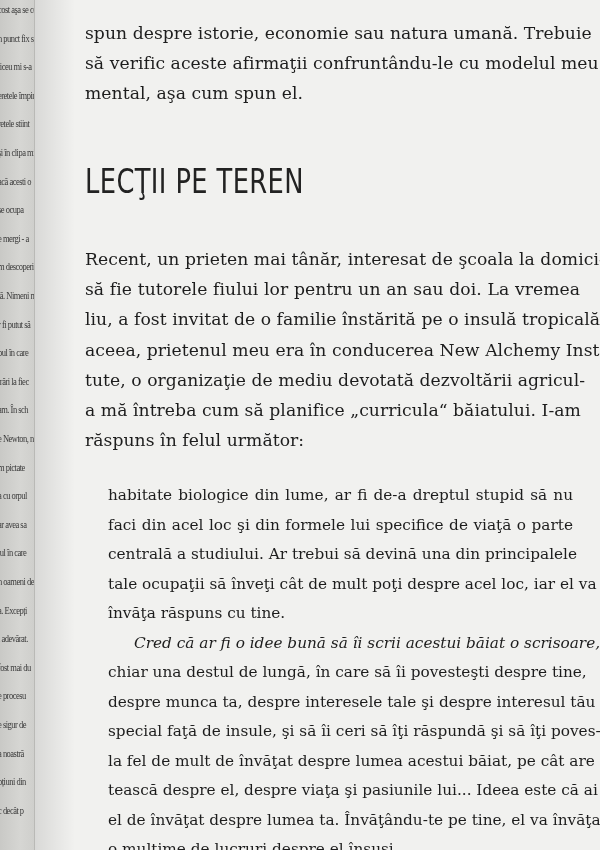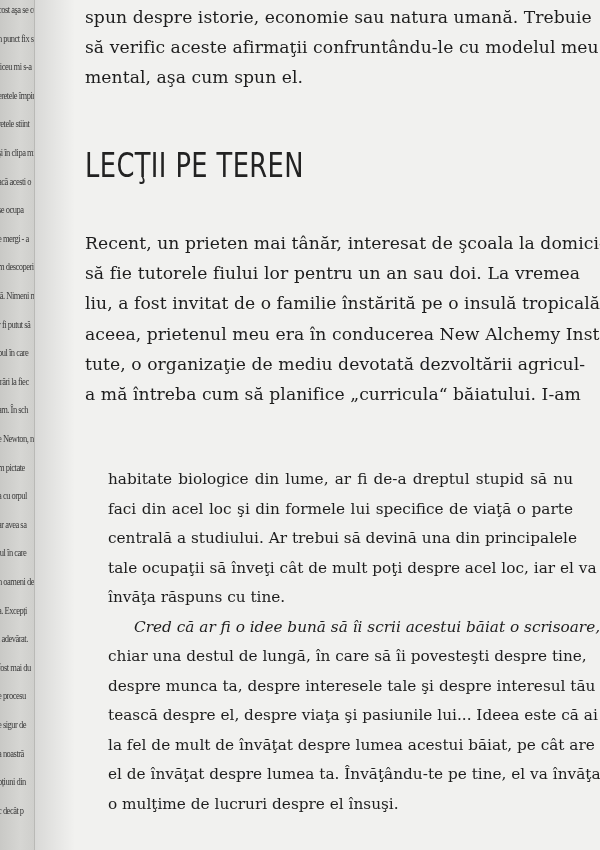--- a/index.html
+++ b/index.html
@@ -42,21 +42,21 @@
       position: absolute;
       left: 35px;
       top: 0;
       width: 40px;
       height: 850px;
       background: linear-gradient(to right, rgba(0,0,0,0.10), rgba(0,0,0,0));
     }
     .page {
       position: absolute;
       left: 75px;
-      top: 0;
+      top: 16px;
       width: 520px;
       height: 713px;
     }
     .body-text {
       font-size: 17.2px;
       line-height: 30.2px;
       letter-spacing: 0.05px;
       margin: 0;
       text-align: justify;
       text-align-last: left;
@@ -160,31 +160,33 @@
 
   <h2 class="section-heading">LECŢII PE TEREN</h2>
 
   <p class="body-text p-main">
     <span class="line">Recent, un prieten mai tânăr, interesat de şcoala la domici-</span>
     <span class="line">să fie tutorele fiului lor pentru un an sau doi. La vremea</span>
     <span class="line">liu, a fost invitat de o familie înstărită pe o insulă tropicală</span>
     <span class="line">aceea, prietenul meu era în conducerea New Alchemy Insti-</span>
     <span class="line">tute, o organizaţie de mediu devotată dezvoltării agricul-</span>
     <span class="line">a mă întreba cum să planifice „curricula“ băiatului. I-am</span>
+    <span class="line last">răspuns în felul următor:</span>
   </p>
 
   <div class="quote">
     <span class="line">habitate biologice din lume, ar fi de-a dreptul stupid să nu</span>
     <span class="line">faci din acel loc şi din formele lui specifice de viaţă o parte</span>
     <span class="line">centrală a studiului. Ar trebui să devină una din principalele</span>
     <span class="line"><span class="ital">tale</span><span> ocupaţii să înveţi cât de mult poţi despre acel loc, iar el va</span></span>
     <span class="line last">învăţa răspuns cu tine.</span>
 
     <span class="line indent">Cred că ar fi o idee bună să îi scrii acestui băiat o scrisoare,</span>
     <span class="line">chiar una destul de lungă, în care să îi povesteşti despre tine,</span>
     <span class="line">despre munca ta, despre interesele tale şi despre interesul tău</span>
+    <span class="line">special faţă de insule, şi să îi ceri să îţi răspundă şi să îţi poves-</span>
+    <span class="line">la fel de mult de învăţat despre lumea acestui băiat, pe cât are</span>
     <span class="line">tească despre el, despre viaţa şi pasiunile lui... Ideea este că ai</span>
-    <span class="line">la fel de mult de învăţat despre lumea acestui băiat, pe cât are</span>
     <span class="line">el de învăţat despre lumea ta. Învăţându-te pe tine, el va învăţa</span>
     <span class="line last">o mulţime de lucruri despre el însuşi.</span>
   </div>
 
 </div>
 
 </body></html>

